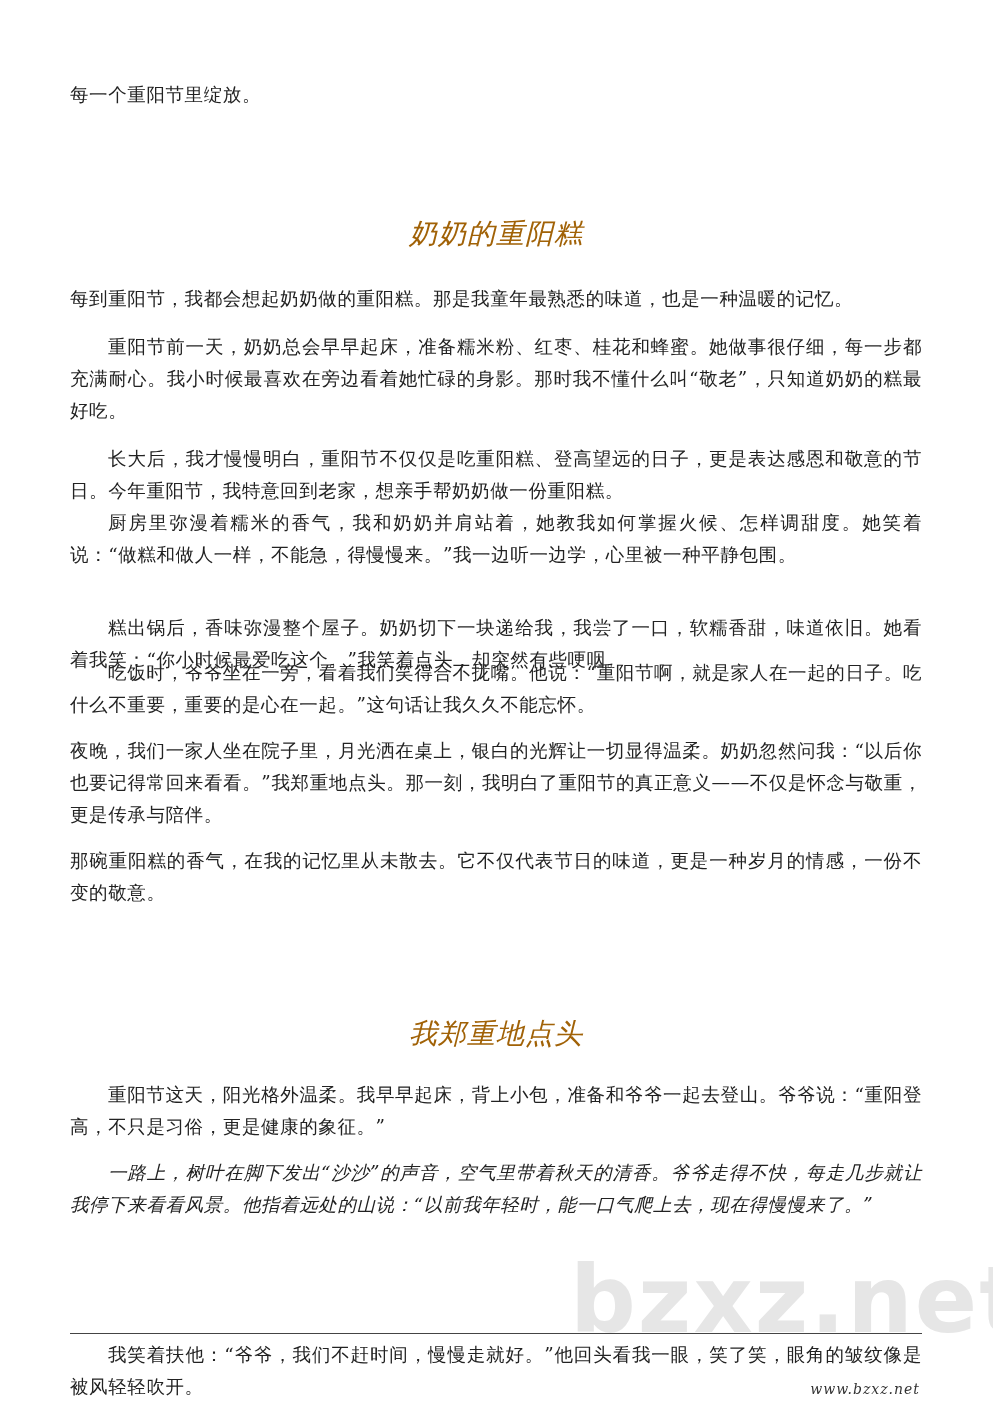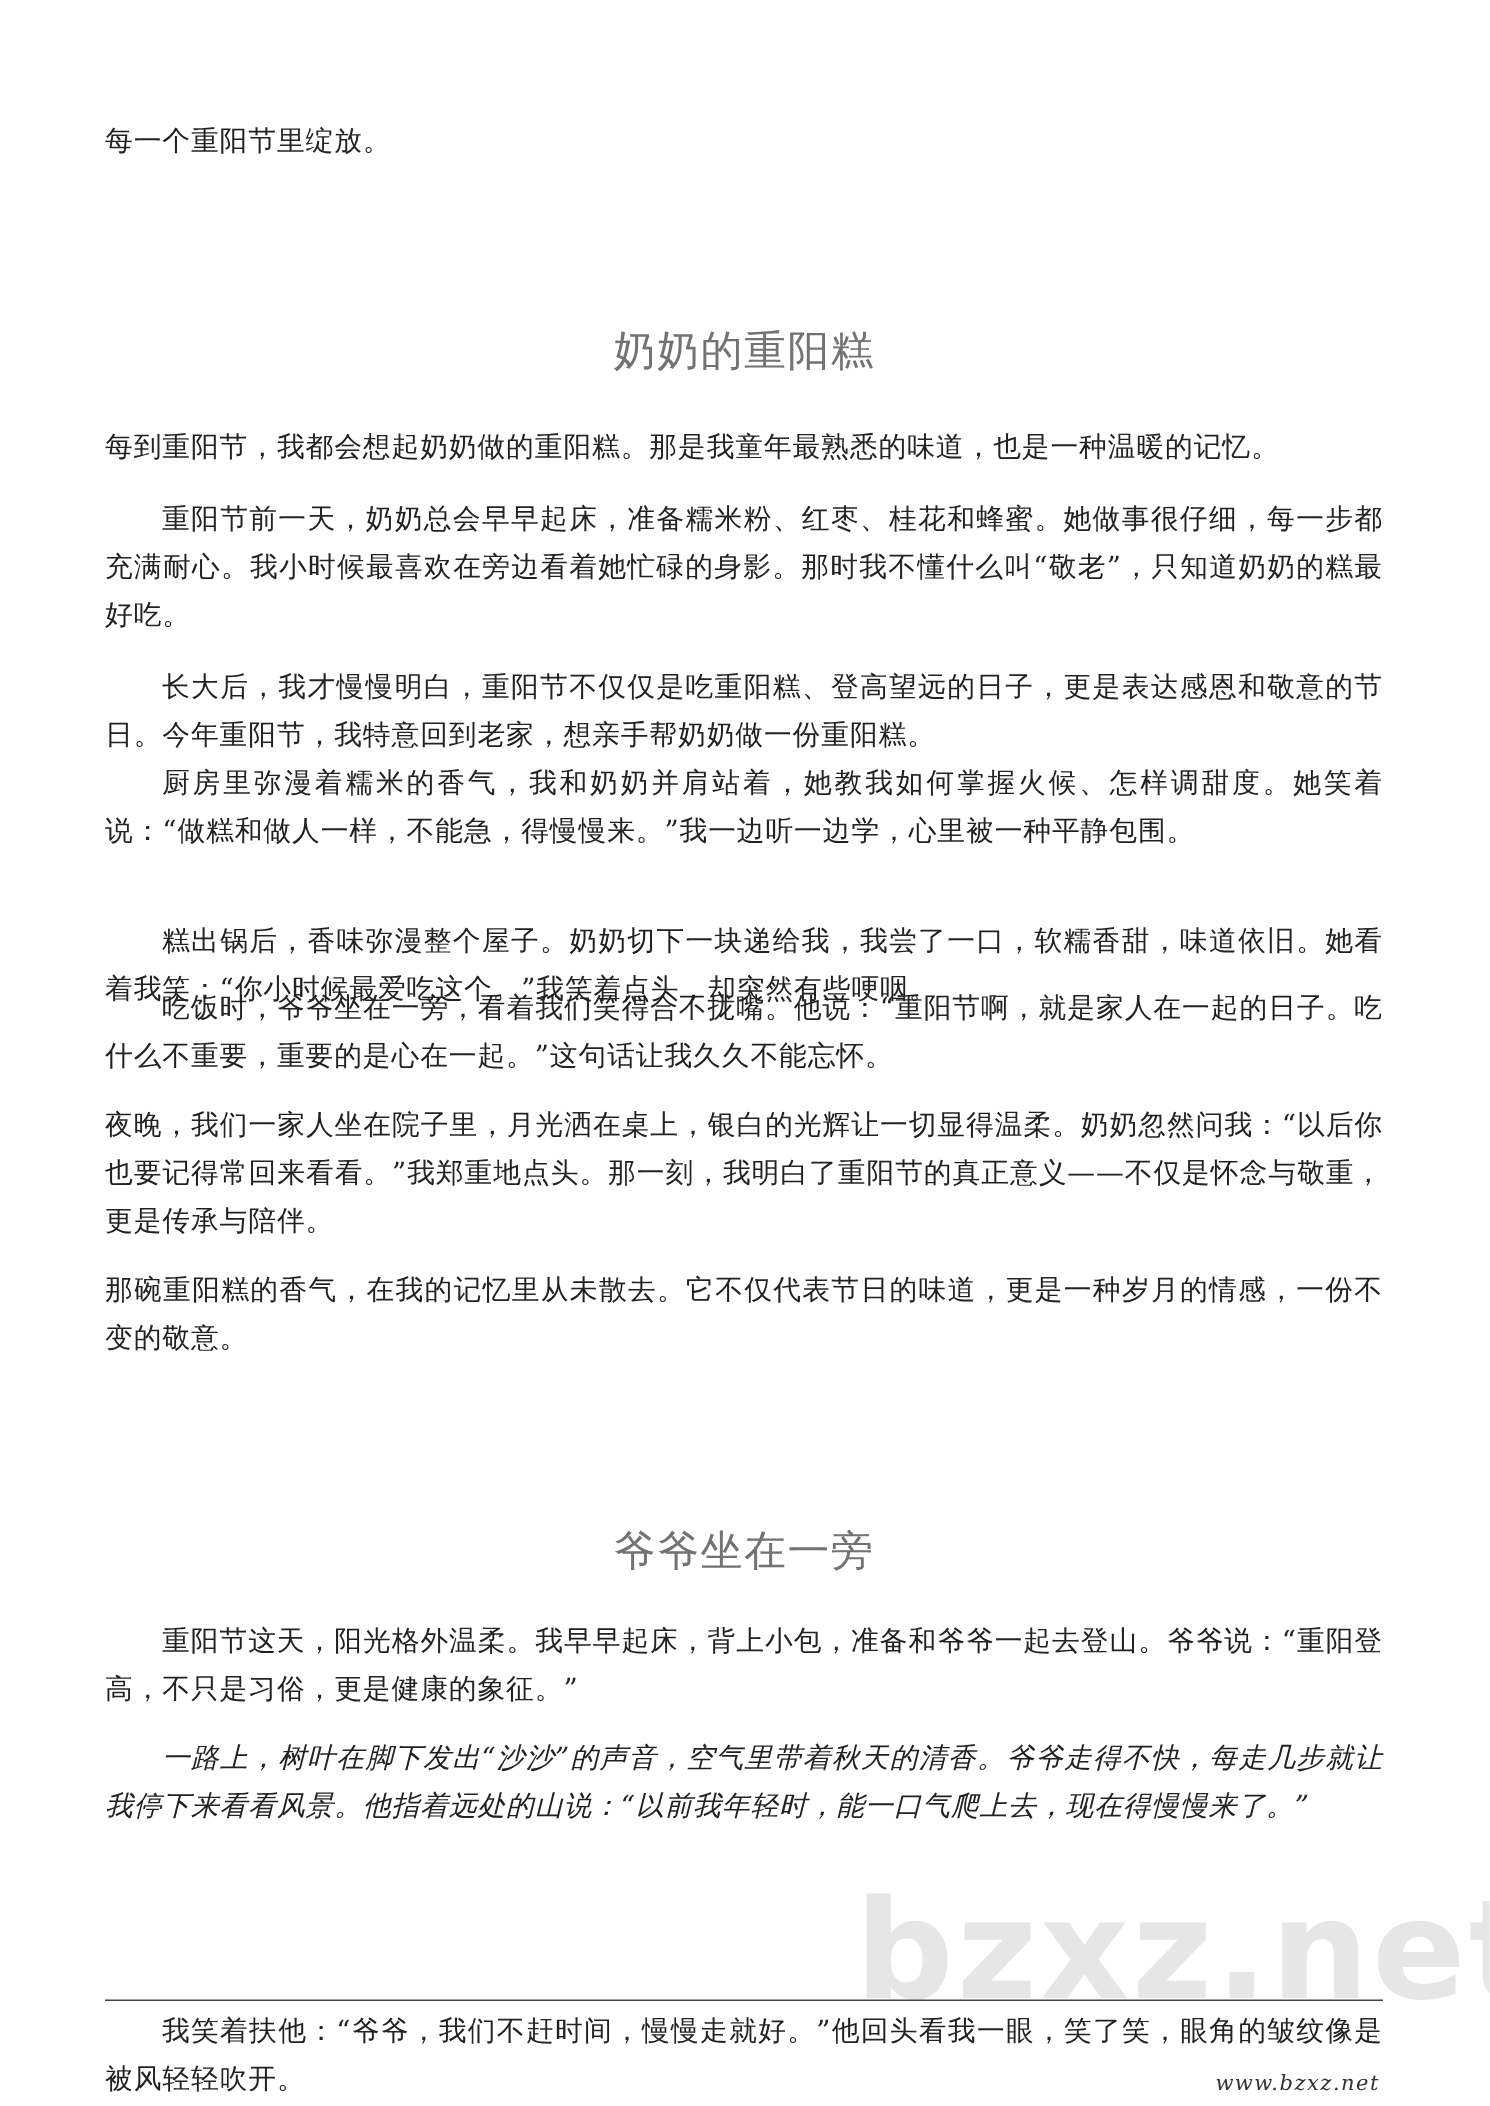--- a/index.html
+++ b/index.html
@@ -3,21 +3,21 @@
 <meta charset="utf-8">
 <style>
   html, body { margin:0; padding:0; background:#ffffff; }
   body { width:993px; height:1404px; position:relative; overflow:hidden;
          font-family:"DejaVu Serif","Liberation Serif",serif; color:#222; }
   .page { position:absolute; left:70px; top:0; width:852px; }
   .p { position:absolute; left:0; width:852px; font-size:18.5px; line-height:32px;
        letter-spacing:0.6px; text-align:justify; margin:0; }
   .indent { text-indent:38px; }
   .h { position:absolute; left:0; width:852px; text-align:center; font-size:28px;
-       font-family:"DejaVu Sans","Liberation Sans",sans-serif; font-weight:normal; color:#737373; margin:0; letter-spacing:1px; }
+       font-family:"DejaVu Sans","Liberation Sans",sans-serif; font-weight:normal; color:#a16207; margin:0; letter-spacing:1px;font-style:italic; }
   .rule { position:absolute; left:70px; top:1333px; width:852px; height:1px; background:#444; }
   .footer { position:absolute; right:73px; top:1341px; font-size:14px; font-style:italic;
             font-family:"DejaVu Serif","Liberation Serif",serif; color:#333; letter-spacing:1px;margin-top:40px; }
   .wm { position:absolute; left:570px; top:1255px; font-size:92px; font-weight:bold;
         font-family:"DejaVu Sans","Liberation Sans",sans-serif; color:#e6e6e6; letter-spacing:2px; z-index:0; line-height:1; }
   .p, .h { z-index:1; }
 </style>
 </head>
 <body>
 
@@ -30,21 +30,21 @@
 
   <p class="p" style="top:283px;">每到重阳节，我都会想起奶奶做的重阳糕。那是我童年最熟悉的味道，也是一种温暖的记忆。</p>
   <p class="p indent" style="top:331px;">重阳节前一天，奶奶总会早早起床，准备糯米粉、红枣、桂花和蜂蜜。她做事很仔细，每一步都充满耐心。我小时候最喜欢在旁边看着她忙碌的身影。那时我不懂什么叫“敬老”，只知道奶奶的糕最好吃。</p>
   <p class="p indent" style="top:443px;">长大后，我才慢慢明白，重阳节不仅仅是吃重阳糕、登高望远的日子，更是表达感恩和敬意的节日。今年重阳节，我特意回到老家，想亲手帮奶奶做一份重阳糕。</p>
   <p class="p indent" style="top:507px;">厨房里弥漫着糯米的香气，我和奶奶并肩站着，她教我如何掌握火候、怎样调甜度。她笑着说：“做糕和做人一样，不能急，得慢慢来。”我一边听一边学，心里被一种平静包围。</p>
   <p class="p indent" style="top:612px;">糕出锅后，香味弥漫整个屋子。奶奶切下一块递给我，我尝了一口，软糯香甜，味道依旧。她看着我笑：“你小时候最爱吃这个。”我笑着点头，却突然有些哽咽。</p>
   <p class="p indent" style="top:657px;">吃饭时，爷爷坐在一旁，看着我们笑得合不拢嘴。他说：“重阳节啊，就是家人在一起的日子。吃什么不重要，重要的是心在一起。”这句话让我久久不能忘怀。</p>
   <p class="p" style="top:735px;">夜晚，我们一家人坐在院子里，月光洒在桌上，银白的光辉让一切显得温柔。奶奶忽然问我：“以后你也要记得常回来看看。”我郑重地点头。那一刻，我明白了重阳节的真正意义——不仅是怀念与敬重，更是传承与陪伴。</p>
   <p class="p" style="top:845px;">那碗重阳糕的香气，在我的记忆里从未散去。它不仅代表节日的味道，更是一种岁月的情感，一份不变的敬意。</p>
 
-  <h2 class="h" style="top:1015px;">爷爷坐在一旁</h2>
+  <h2 class="h" style="top:1015px;">我郑重地点头</h2>
 
   <p class="p indent" style="top:1079px;">重阳节这天，阳光格外温柔。我早早起床，背上小包，准备和爷爷一起去登山。爷爷说：“重阳登高，不只是习俗，更是健康的象征。”</p>
   <p class="p indent" style="top:1157px;font-style:italic;">一路上，树叶在脚下发出“沙沙”的声音，空气里带着秋天的清香。爷爷走得不快，每走几步就让我停下来看看风景。他指着远处的山说：“以前我年轻时，能一口气爬上去，现在得慢慢来了。”</p>
   <p class="p indent" style="top:1339px;">我笑着扶他：“爷爷，我们不赶时间，慢慢走就好。”他回头看我一眼，笑了笑，眼角的皱纹像是被风轻轻吹开。</p>
 </div>
 
 <div class="rule"></div>
 <div class="footer">www.bzxz.net</div>
 
 </body></html>

